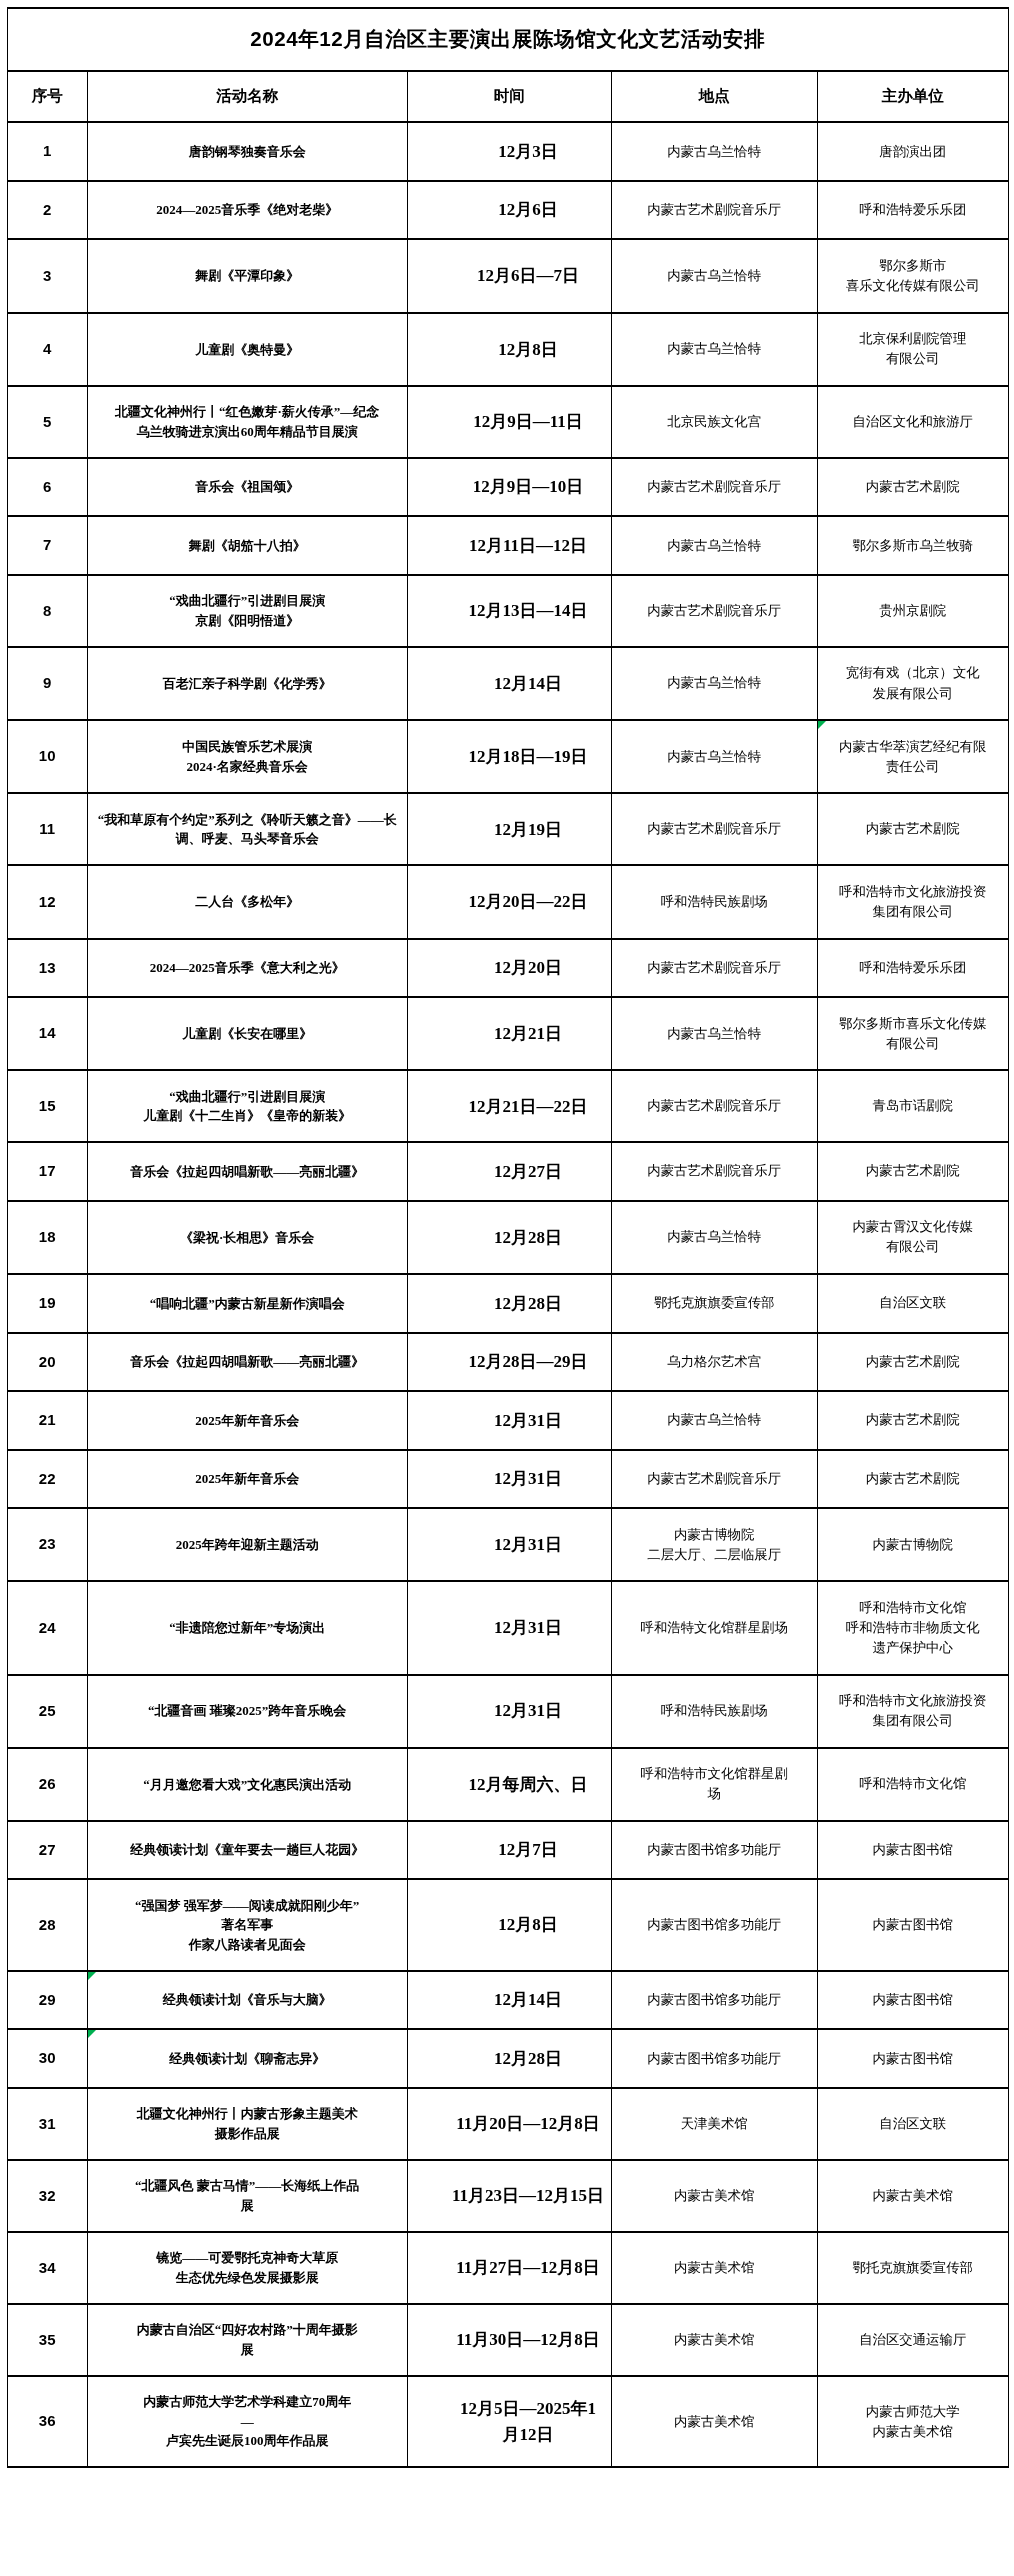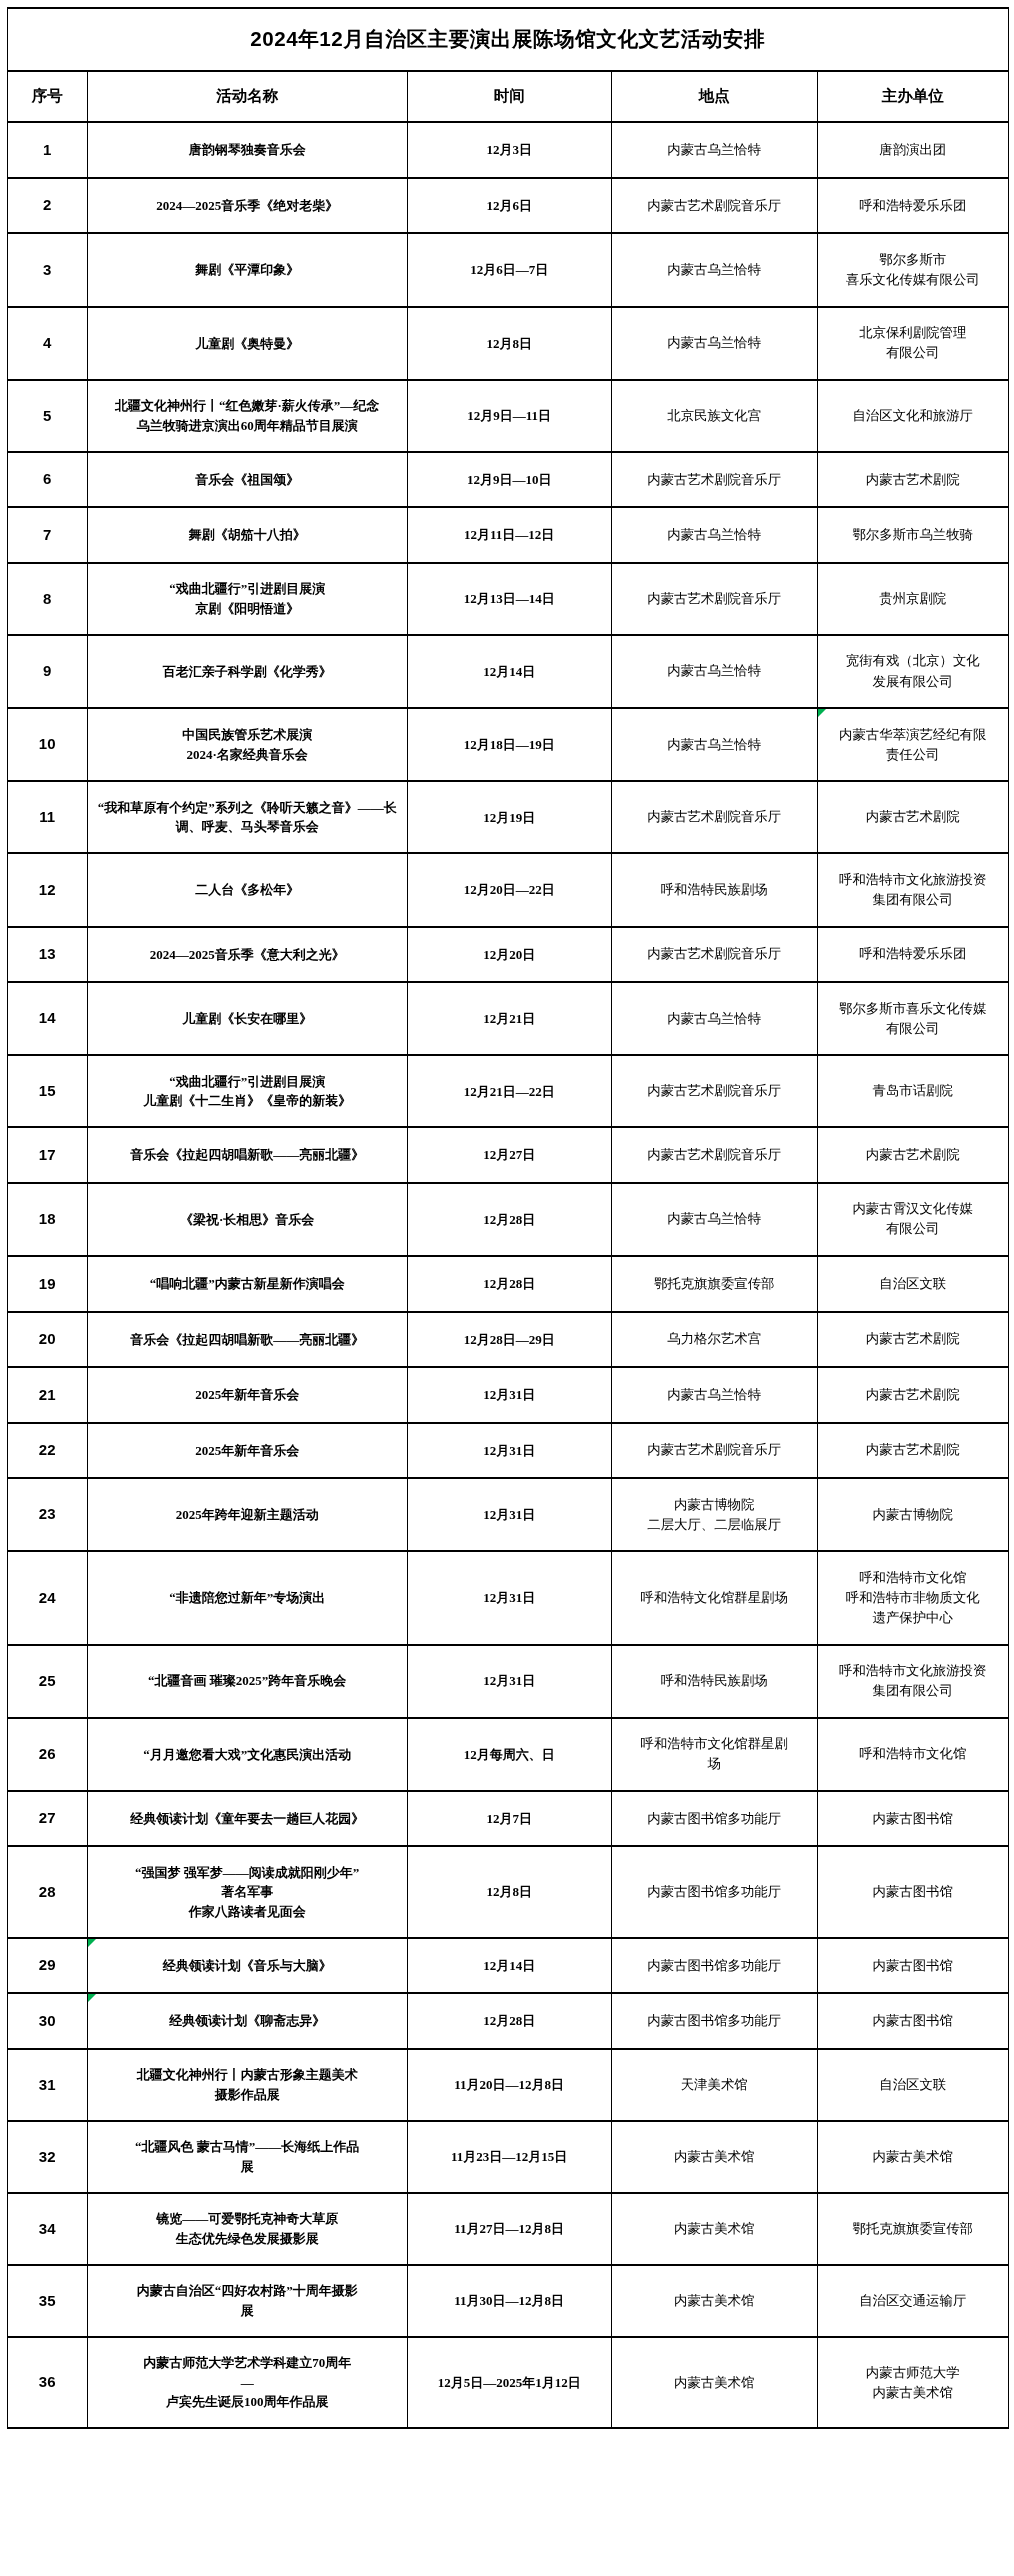--- a/index.html
+++ b/index.html
@@ -58,22 +58,23 @@
   td.c-no {
     font-family: "Liberation Sans", "DejaVu Sans", sans-serif;
     font-size: 15px;
     font-weight: bold;
   }
   td.c-name {
     font-size: 13px;
     font-weight: bold;
   }
   td.c-time {
-    font-size: 13px;
+    font-size: 17px;
     font-weight: bold;
+    padding-left: 44px;
   }
   td.c-place, td.c-org {
     font-size: 13.4px;
     font-weight: normal;
   }
   .comment-mark {
     position: absolute;
     top: 0;
     left: 0;
     width: 0;

